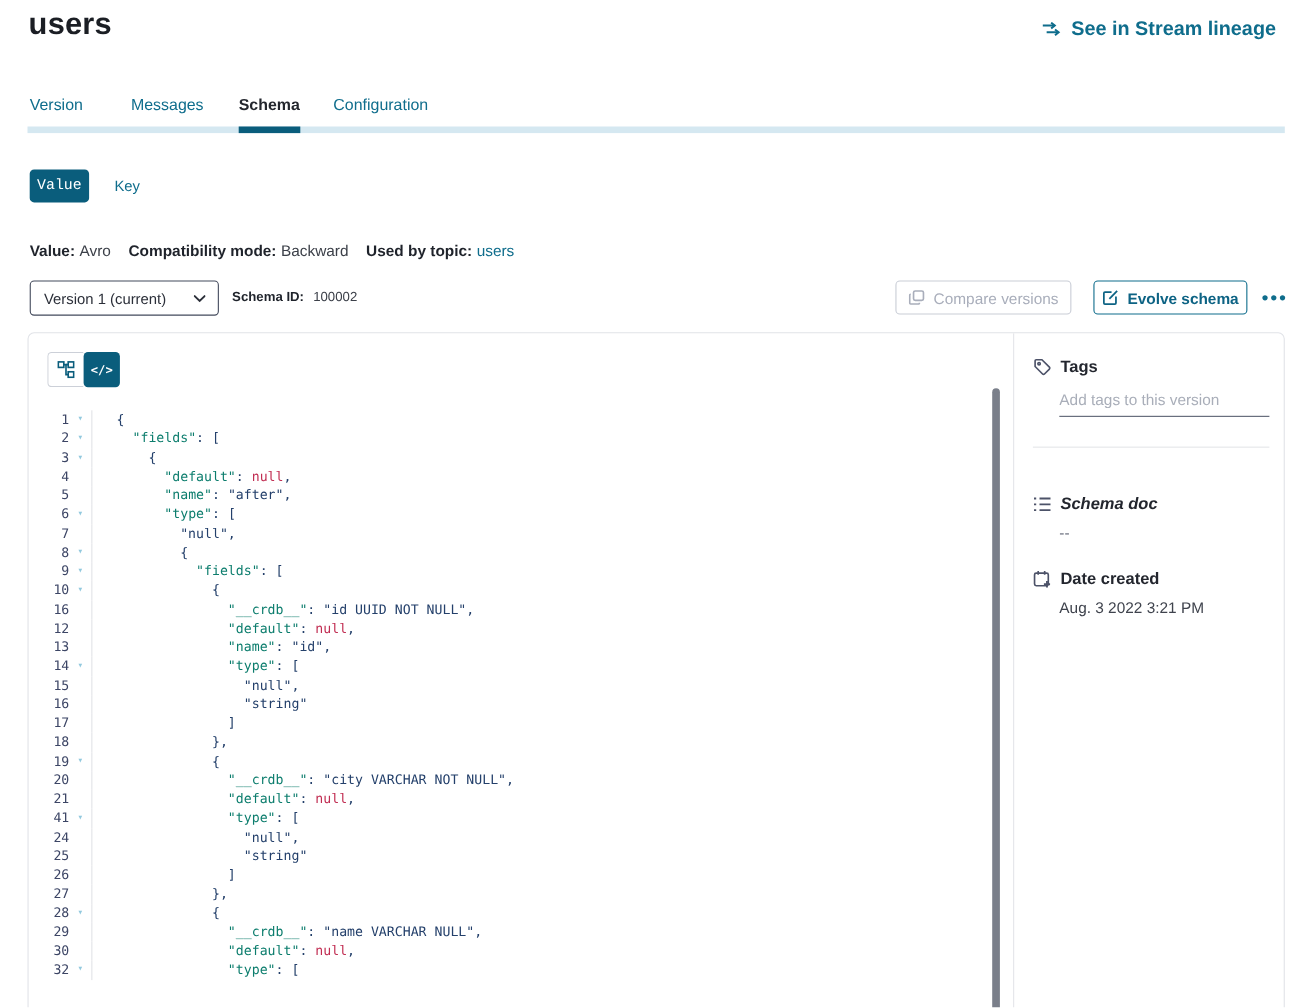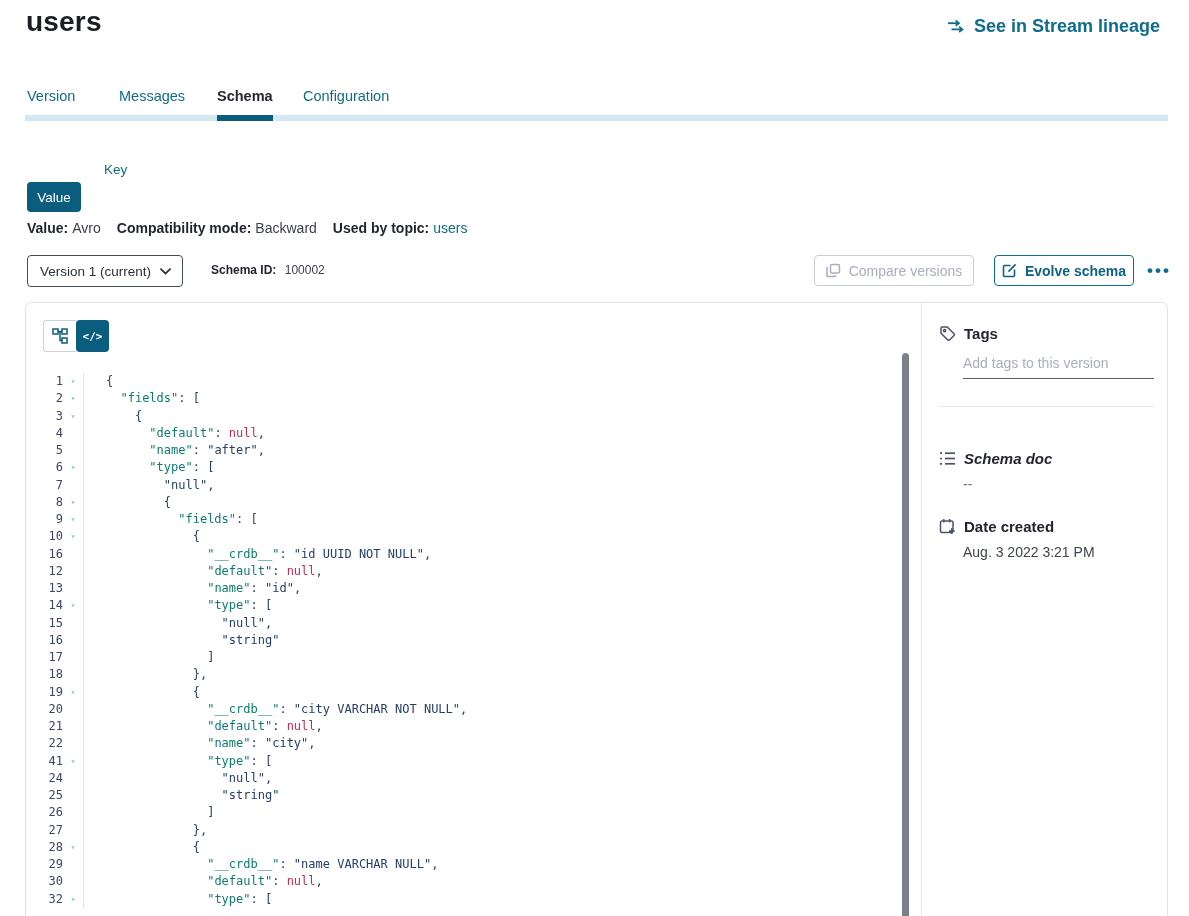--- a/index.html
+++ b/index.html
@@ -15,33 +15,33 @@
   
   .tabs { position:absolute; left:27px; top:88px; display:flex; gap:30px; font-size:14.5px; }
   .tab { color:#0f6d8c; font-weight:500; white-space:nowrap; cursor:pointer; }
   .tab.active { color:#24272e; font-weight:700; }
   .tab-0{width:62px}.tab-1{width:68px}.tab-2{width:56px}.tab-3{width:92px}
   .tabstrip { position:absolute; left:25px; top:115px; width:1143px; height:6px; background:#d5e8f1; }
   .tabstrip-active { position:absolute; left:192px; top:0; width:56px; height:6px; background:#0a5d7c; }
 
   
   .value-btn { position:absolute; left:27px; top:154px; width:54px; height:30px; background:#0a5d7c; color:#fff;
-               border:none; border-radius:4px; font-size:13.5px; font-family:Liberation Sans, sans-serif;
-               display:flex; align-items:center; justify-content:center; cursor:pointer;margin-top:28px; }
+               border:none; border-radius:4px; font-size:13.5px; font-family:Liberation Mono, monospace;
+               display:flex; align-items:center; justify-content:center; cursor:pointer; }
   .key-btn { position:absolute; left:104px; top:154px; height:30px; display:flex; align-items:center;
              color:#0f6d8c; font-size:13.5px; font-weight:500; cursor:pointer; }
 
   
   .meta { position:absolute; left:27px; top:220px; display:flex; gap:16px; font-size:14px; color:#3c4049; }
   .meta b { color:#1f232b; font-weight:700; margin-right:4px; }
   .meta .mlink { color:#0f6d8c; cursor:pointer; }
   .meta-item { display:flex; }
 
   
-  .version-select { position:absolute; left:27px; top:255px; width:156px; height:32px;
+  .version-select { position:absolute; left:27px; top:255px; width:172px; height:32px;
                     border:1px solid #434a5c; border-radius:4px; background:#fff;
                     display:flex; align-items:center; justify-content:space-between;
                     padding:0 11px 0 12px; font-size:13.5px; color:#2b2f39; cursor:pointer; }
   .schema-id { position:absolute; left:211px; top:263px; font-size:12px; color:#3c4049; }
   .schema-id b { color:#1f232b; margin-right:5px; }
   .btn { border-radius:4px; display:flex; align-items:center; justify-content:center; gap:8px;
          font-size:14px; background:#fff; cursor:pointer; font-family:inherit; }
   .btn-compare { position:absolute; left:814px; top:255px; width:160px; height:31px;
                  border:1px solid #c9cdd6; color:#a9aebb; cursor:default; }
   .btn-evolve { position:absolute; left:994px; top:255px; width:140px; height:31px;
@@ -288,25 +288,20 @@
           <span class="ln">20</span>
           <span class="fold"></span>
           <span class="cw"><span class="t-p">              </span><span class="t-k">"__crdb__"</span><span class="t-p">: </span><span class="t-v">"city VARCHAR NOT NULL"</span><span class="t-p">,</span></span>
         </div>
         <div class="cl">
           <span class="ln">21</span>
           <span class="fold"></span>
           <span class="cw"><span class="t-p">              </span><span class="t-k">"default"</span><span class="t-p">: </span><span class="t-x">null</span><span class="t-p">,</span></span>
         </div>
         <div class="cl">
-          <span class="ln">22</span>
-          <span class="fold"></span>
-          <span class="cw"><span class="t-p">              </span><span class="t-k">"name"</span><span class="t-p">: </span><span class="t-v">"city"</span><span class="t-p">,</span></span>
-        </div>
-        <div class="cl">
           <span class="ln">41</span>
           <span class="fold">▾</span>
           <span class="cw"><span class="t-p">              </span><span class="t-k">"type"</span><span class="t-p">: [</span></span>
         </div>
         <div class="cl">
           <span class="ln">24</span>
           <span class="fold"></span>
           <span class="cw"><span class="t-p">                </span><span class="t-v">"null"</span><span class="t-p">,</span></span>
         </div>
         <div class="cl">

